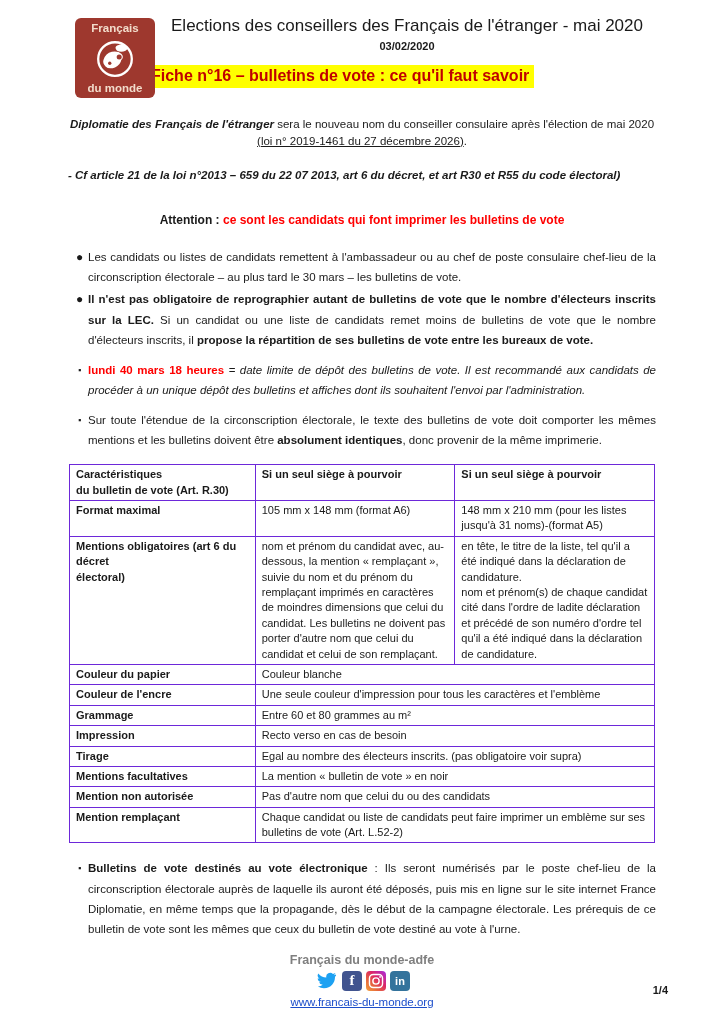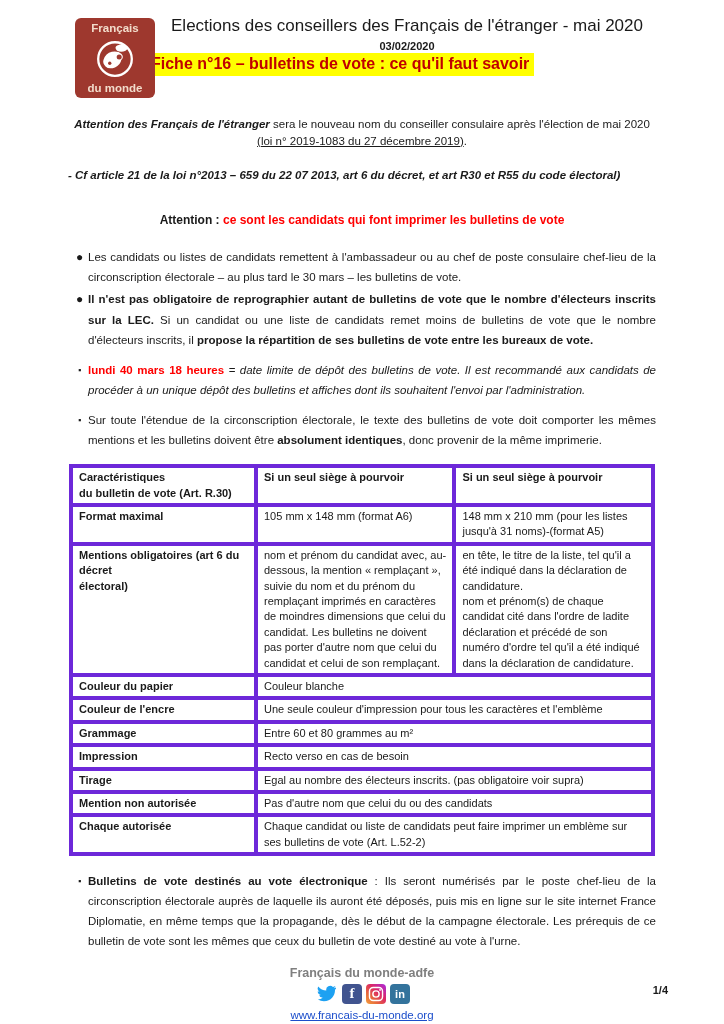--- a/index.html
+++ b/index.html
@@ -28,21 +28,21 @@
   .logo{
     position:absolute;left:7px;top:2px;width:80px;height:80px;
     background:var(--logo-bg);border-radius:6px;color:var(--logo-text);
     display:flex;flex-direction:column;align-items:center;justify-content:space-between;
     padding:4px 2px;font-size:11.5px;font-weight:bold;
   }
   .logo .globe{width:42px;height:42px;margin:-3px 0;}
   .head-right{margin-left:90px;text-align:center;}
   .doc-title{font-size:17px;font-weight:normal;line-height:1.2;}
   .doc-date{font-size:11px;font-weight:bold;margin-top:4px;}
-  .fiche-wrap{text-align:left;margin-left:-12px;margin-top:1px;}
+  .fiche-wrap{text-align:left;margin-left:-12px;margin-top:13px;}
   .fiche{
     display:inline-block;background:var(--highlight);color:var(--fiche-text);
     font-size:16px;font-weight:bold;padding:2px 5px 3px 5px;
   }
   
   .intro{margin-top:12px;text-align:center;font-size:11.5px;line-height:1.45;}
   .refs{margin-top:18px;font-size:11.5px;line-height:1.55;}
   .attention{margin-top:28px;text-align:center;font-size:12px;}
   
   .seg.b{font-weight:bold;}
@@ -56,21 +56,21 @@
   .bullet-item.square{margin-top:10px;}
   .marker{flex:none;width:20px;padding-left:8px;font-size:12px;line-height:1.75;}
   .bullet-item.square .marker{font-size:9px;line-height:2.35;padding-left:10px;}
   .bullet-text{flex:1;font-size:11.5px;line-height:1.75;text-align:justify;}
   
   table.chars{
     width:586px;margin-top:14px;margin-left:1px;border-collapse:collapse;
     font-size:11px;line-height:1.4;
   }
   table.chars th,table.chars td{
-    border:4px solid #6d28d9;padding:2px 6px;vertical-align:top;text-align:left;
+    border:1px solid #6d28d9;padding:2px 6px;vertical-align:top;text-align:left;
   }
   table.chars th{font-weight:bold;}
   td.lbl{font-weight:bold;white-space:pre-line;}
   th.pre,td.pre{white-space:pre-line;}
   td.just{text-align:justify;}
   
   .final-bullet{margin-top:15px;}
   
   .footer{margin-top:14px;text-align:center;}
   .brand{font-size:12.5px;font-weight:bold;color:var(--footer-gray);}
@@ -103,22 +103,22 @@
     <div class="head-right">
       <div class="doc-title">Elections des conseillers des Français de l'étranger - mai 2020</div>
       <div class="doc-date">03/02/2020</div>
       <div class="fiche-wrap">
         <span class="fiche">Fiche n°16 – bulletins de vote : ce qu'il faut savoir</span>
       </div>
     </div>
   </div>
 
   <div class="intro">
-    <div><span class="seg b i">Attention des Français de l'étranger</span><span class="seg "> sera le nouveau nom du conseiller consulaire après l'élection de mai 2020</span></div>
-    <div><span class="seg u">(loi n° 2019-1083 du 27 décembre 2019)</span><span class="seg ">.</span></div>
+    <div><span class="seg b i">Diplomatie des Français de l'étranger</span><span class="seg "> sera le nouveau nom du conseiller consulaire après l'élection de mai 2020</span></div>
+    <div><span class="seg u">(loi n° 2019-1461 du 27 décembre 2026)</span><span class="seg ">.</span></div>
   </div>
 
   <div class="refs">
     <div><span class="seg b i">- Cf article 21 de la loi n°2013 – 659 du 22 07 2013, art 6 du décret, et art R30 et R55 du code électoral)</span></div>
   </div>
 
   <div class="attention"><span class="seg b">Attention : </span><span class="seg b r">ce sont les candidats qui font imprimer les bulletins de vote</span></div>
 
   <div class="bullets">
       <div class="bullet-item round">
@@ -181,25 +181,29 @@
         </tr>
         <tr>
           <td class="lbl">Impression</td>
           <td colspan="2">Recto verso en cas de besoin</td>
         </tr>
         <tr>
           <td class="lbl">Tirage</td>
           <td colspan="2">Egal au nombre des électeurs inscrits. (pas obligatoire voir supra)</td>
         </tr>
         <tr>
+          <td class="lbl">Mentions facultatives</td>
+          <td colspan="2">La mention « bulletin de vote » en noir</td>
+        </tr>
+        <tr>
           <td class="lbl">Mention non autorisée</td>
           <td colspan="2">Pas d'autre nom que celui du ou des candidats</td>
         </tr>
         <tr>
-          <td class="lbl">Chaque autorisée</td>
+          <td class="lbl">Mention remplaçant</td>
           <td colspan="2">Chaque candidat ou liste de candidats peut faire imprimer un emblème sur ses bulletins de vote (Art. L.52-2)</td>
         </tr>
       </tbody>
   </table>
 
   <div class="bullets final-bullet">
       <div class="bullet-item square">
         <span class="marker">▪</span>
         <div class="bullet-text"><span class="seg b">Bulletins de vote destinés au vote électronique</span><span class="seg "> : Ils seront numérisés par le poste chef-lieu de la circonscription électorale auprès de laquelle ils auront été déposés, puis mis en ligne sur le site internet France Diplomatie, en même temps que la propagande, dès le début de la campagne électorale. Les prérequis de ce bulletin de vote sont les mêmes que ceux du bulletin de vote destiné au vote à l'urne.</span></div>
       </div>

